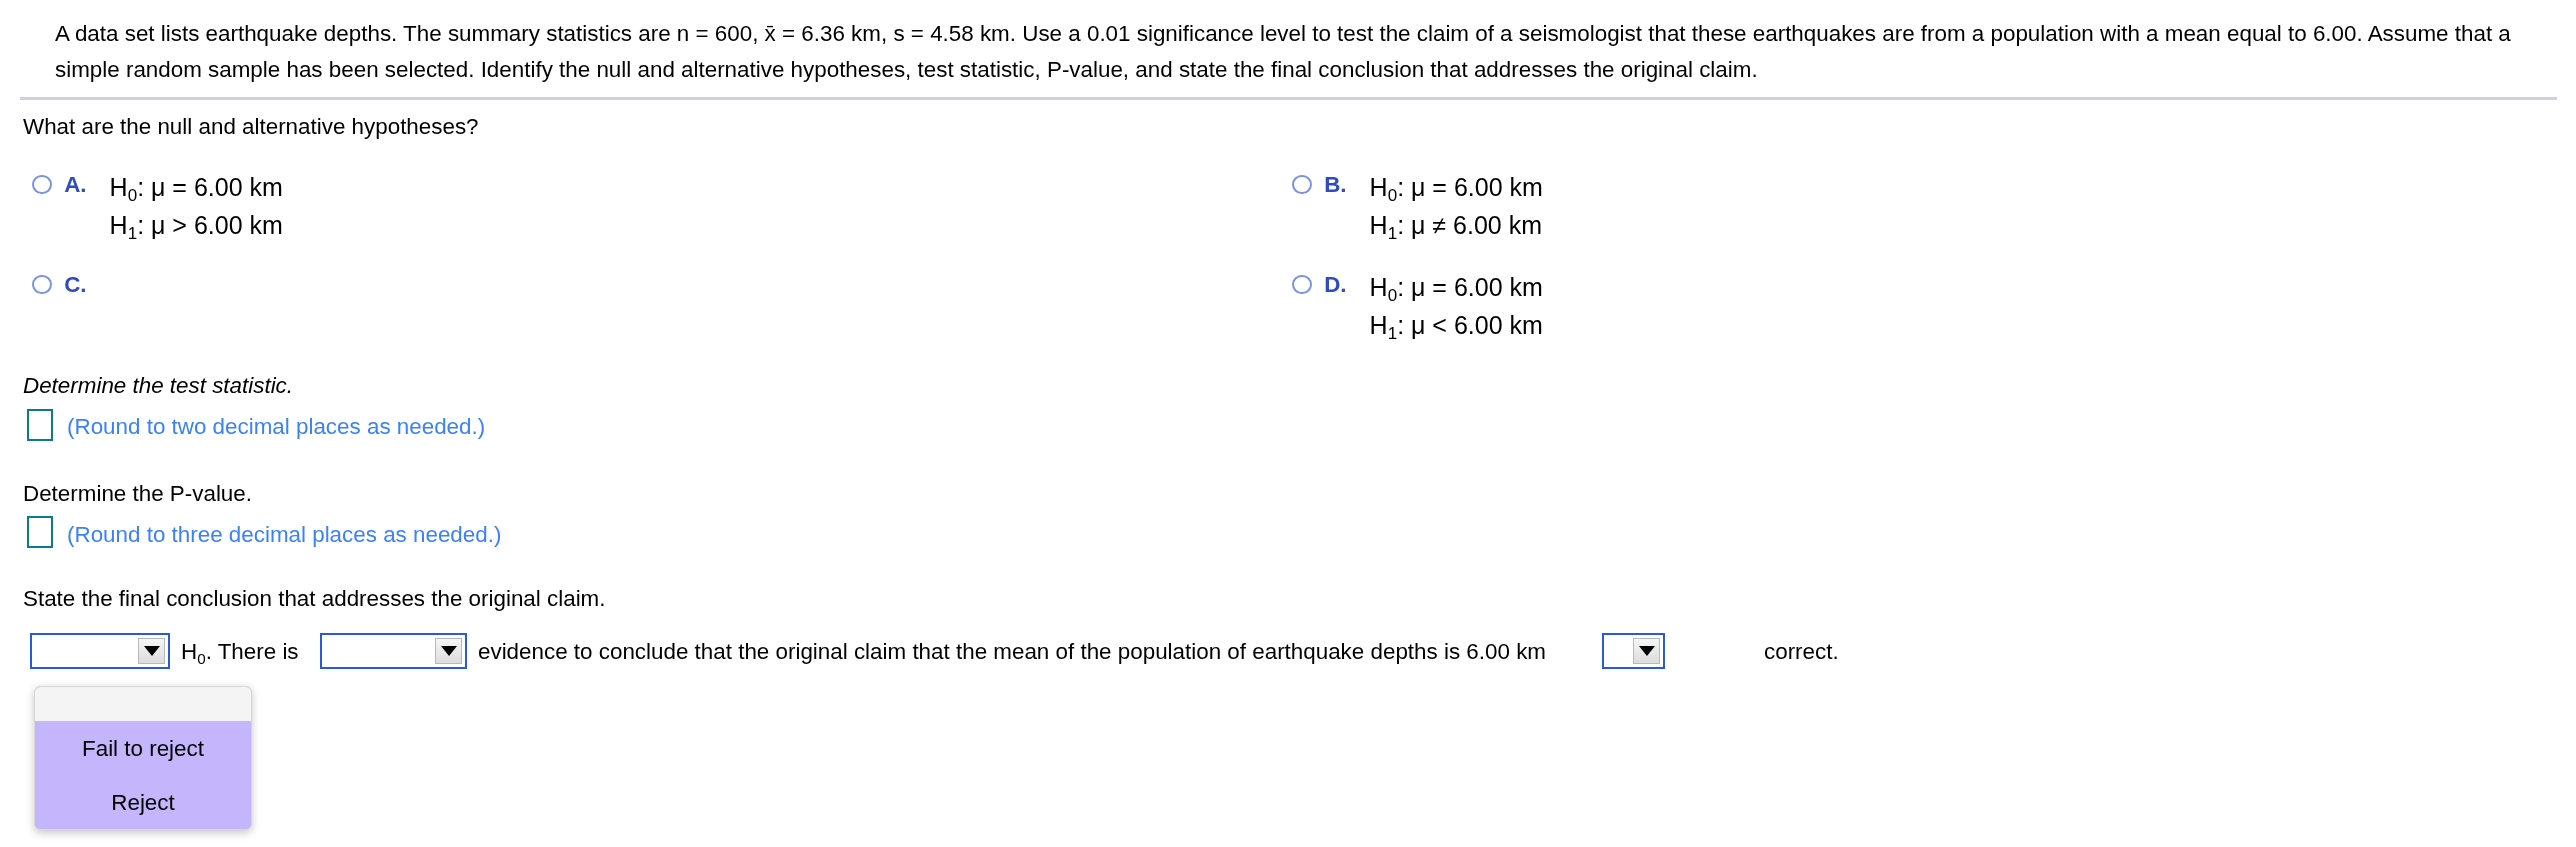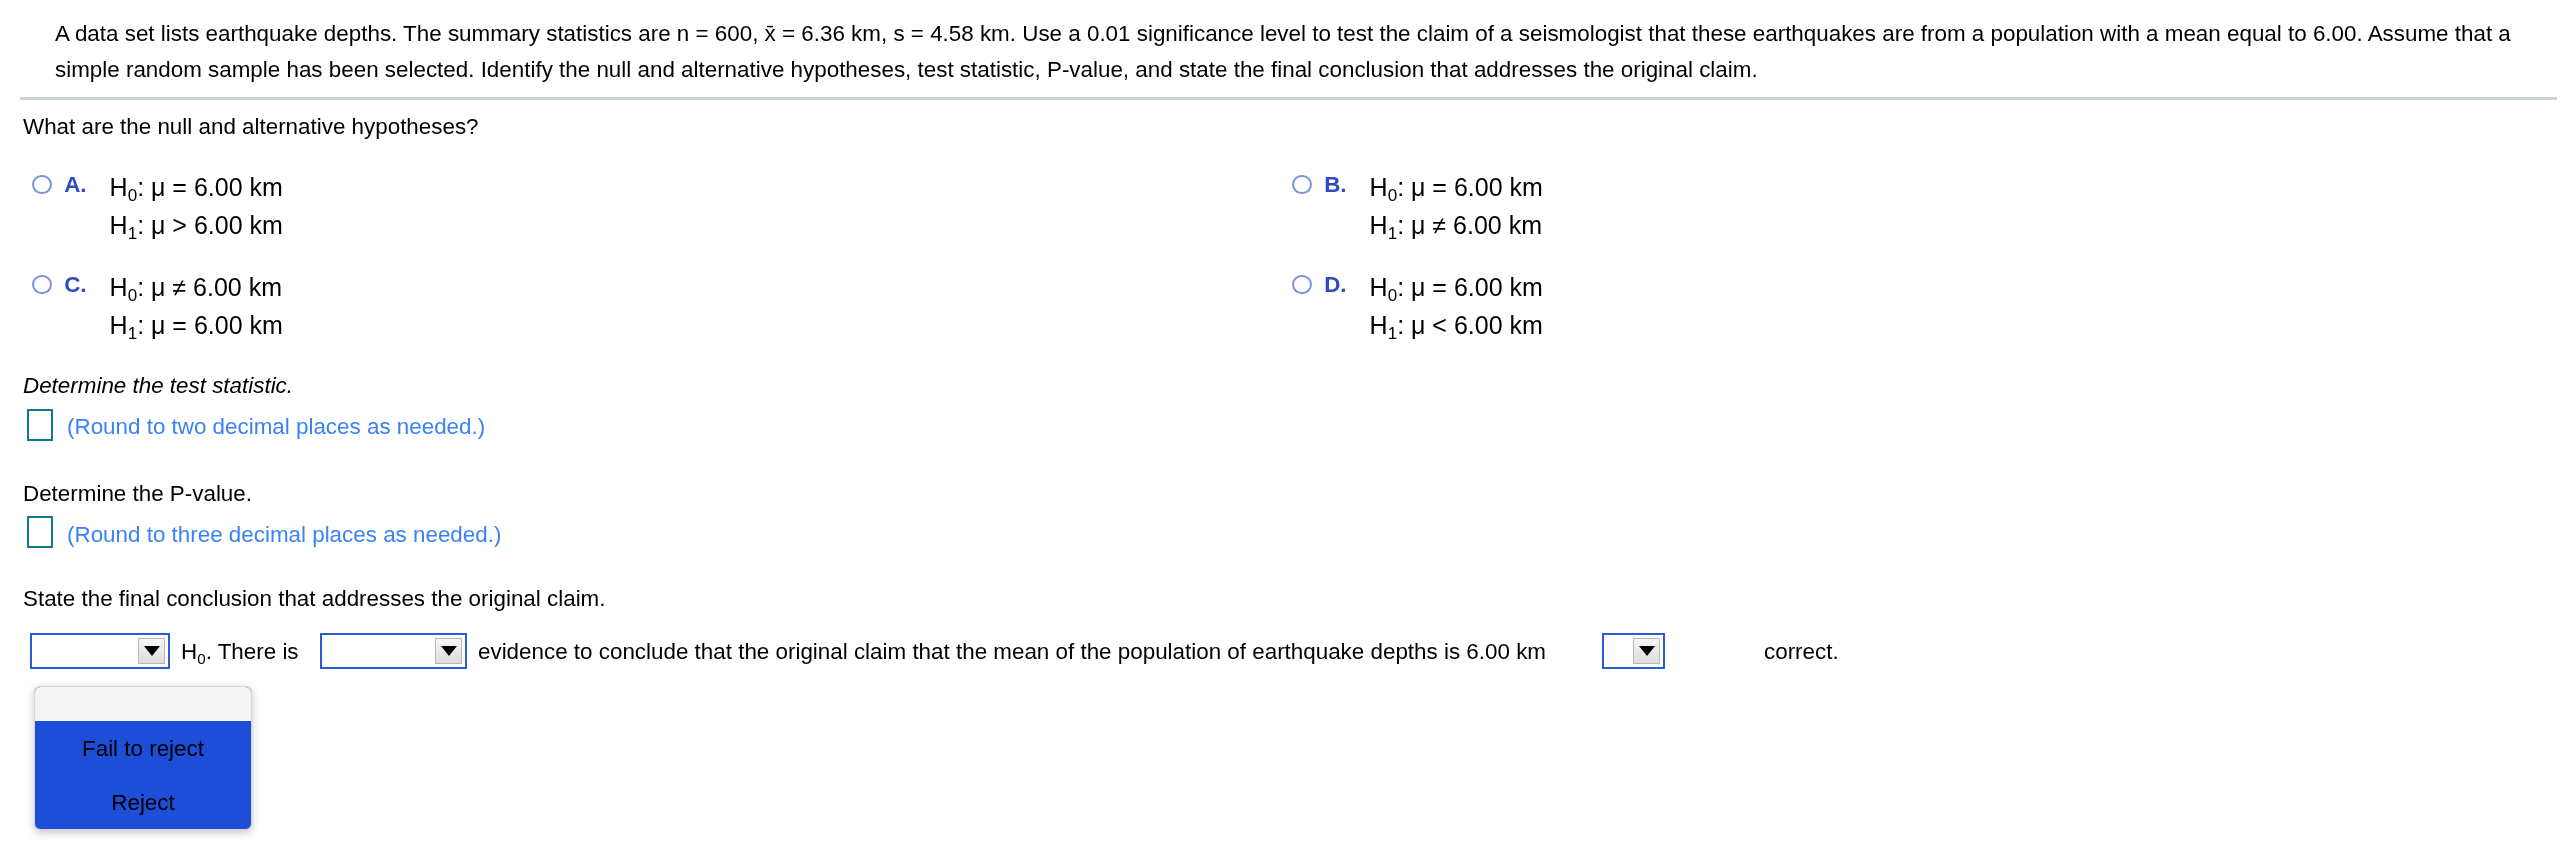--- a/index.html
+++ b/index.html
@@ -122,21 +122,21 @@
   .caret {
     width: 0; height: 0;
     border-left: 8px solid transparent;
     border-right: 8px solid transparent;
     border-top: 10.7px solid #000;
   }
 
   
   .dropdown {
     position: absolute;
-    background: #1d4ed8;
+    background: #c4b5fd;
     border: 0.9px solid #d7d7d7;
     border-radius: 6.3px;
     box-shadow: 0 2.7px 8px rgba(0,0,0,0.22);
     box-sizing: border-box;
     overflow: hidden;
     z-index: 50;
   }
   .dd-item {
     font-size: 22.4px;
     line-height: 29px;
@@ -174,24 +174,20 @@
   <span class="choice-letter">B.</span>
   <span class="choice-body">
     <div class="line"><span>H</span><sub>0</sub><span>: μ = 6.00 km</span></div>
     <div class="line"><span>H</span><sub>1</sub><span>: μ ≠ 6.00 km</span></div>
   </span>
 </div>
 
 <div class="choice" style="left:32px; top:270px;">
   <span class="radio"></span>
   <span class="choice-letter">C.</span>
-  <span class="choice-body">
-    <div class="line"><span>H</span><sub>0</sub><span>: μ ≠ 6.00 km</span></div>
-    <div class="line"><span>H</span><sub>1</sub><span>: μ = 6.00 km</span></div>
-  </span>
 </div>
 
 <div class="choice" style="left:1292px; top:270px;">
   <span class="radio"></span>
   <span class="choice-letter">D.</span>
   <span class="choice-body">
     <div class="line"><span>H</span><sub>0</sub><span>: μ = 6.00 km</span></div>
     <div class="line"><span>H</span><sub>1</sub><span>: μ &lt; 6.00 km</span></div>
   </span>
 </div>

